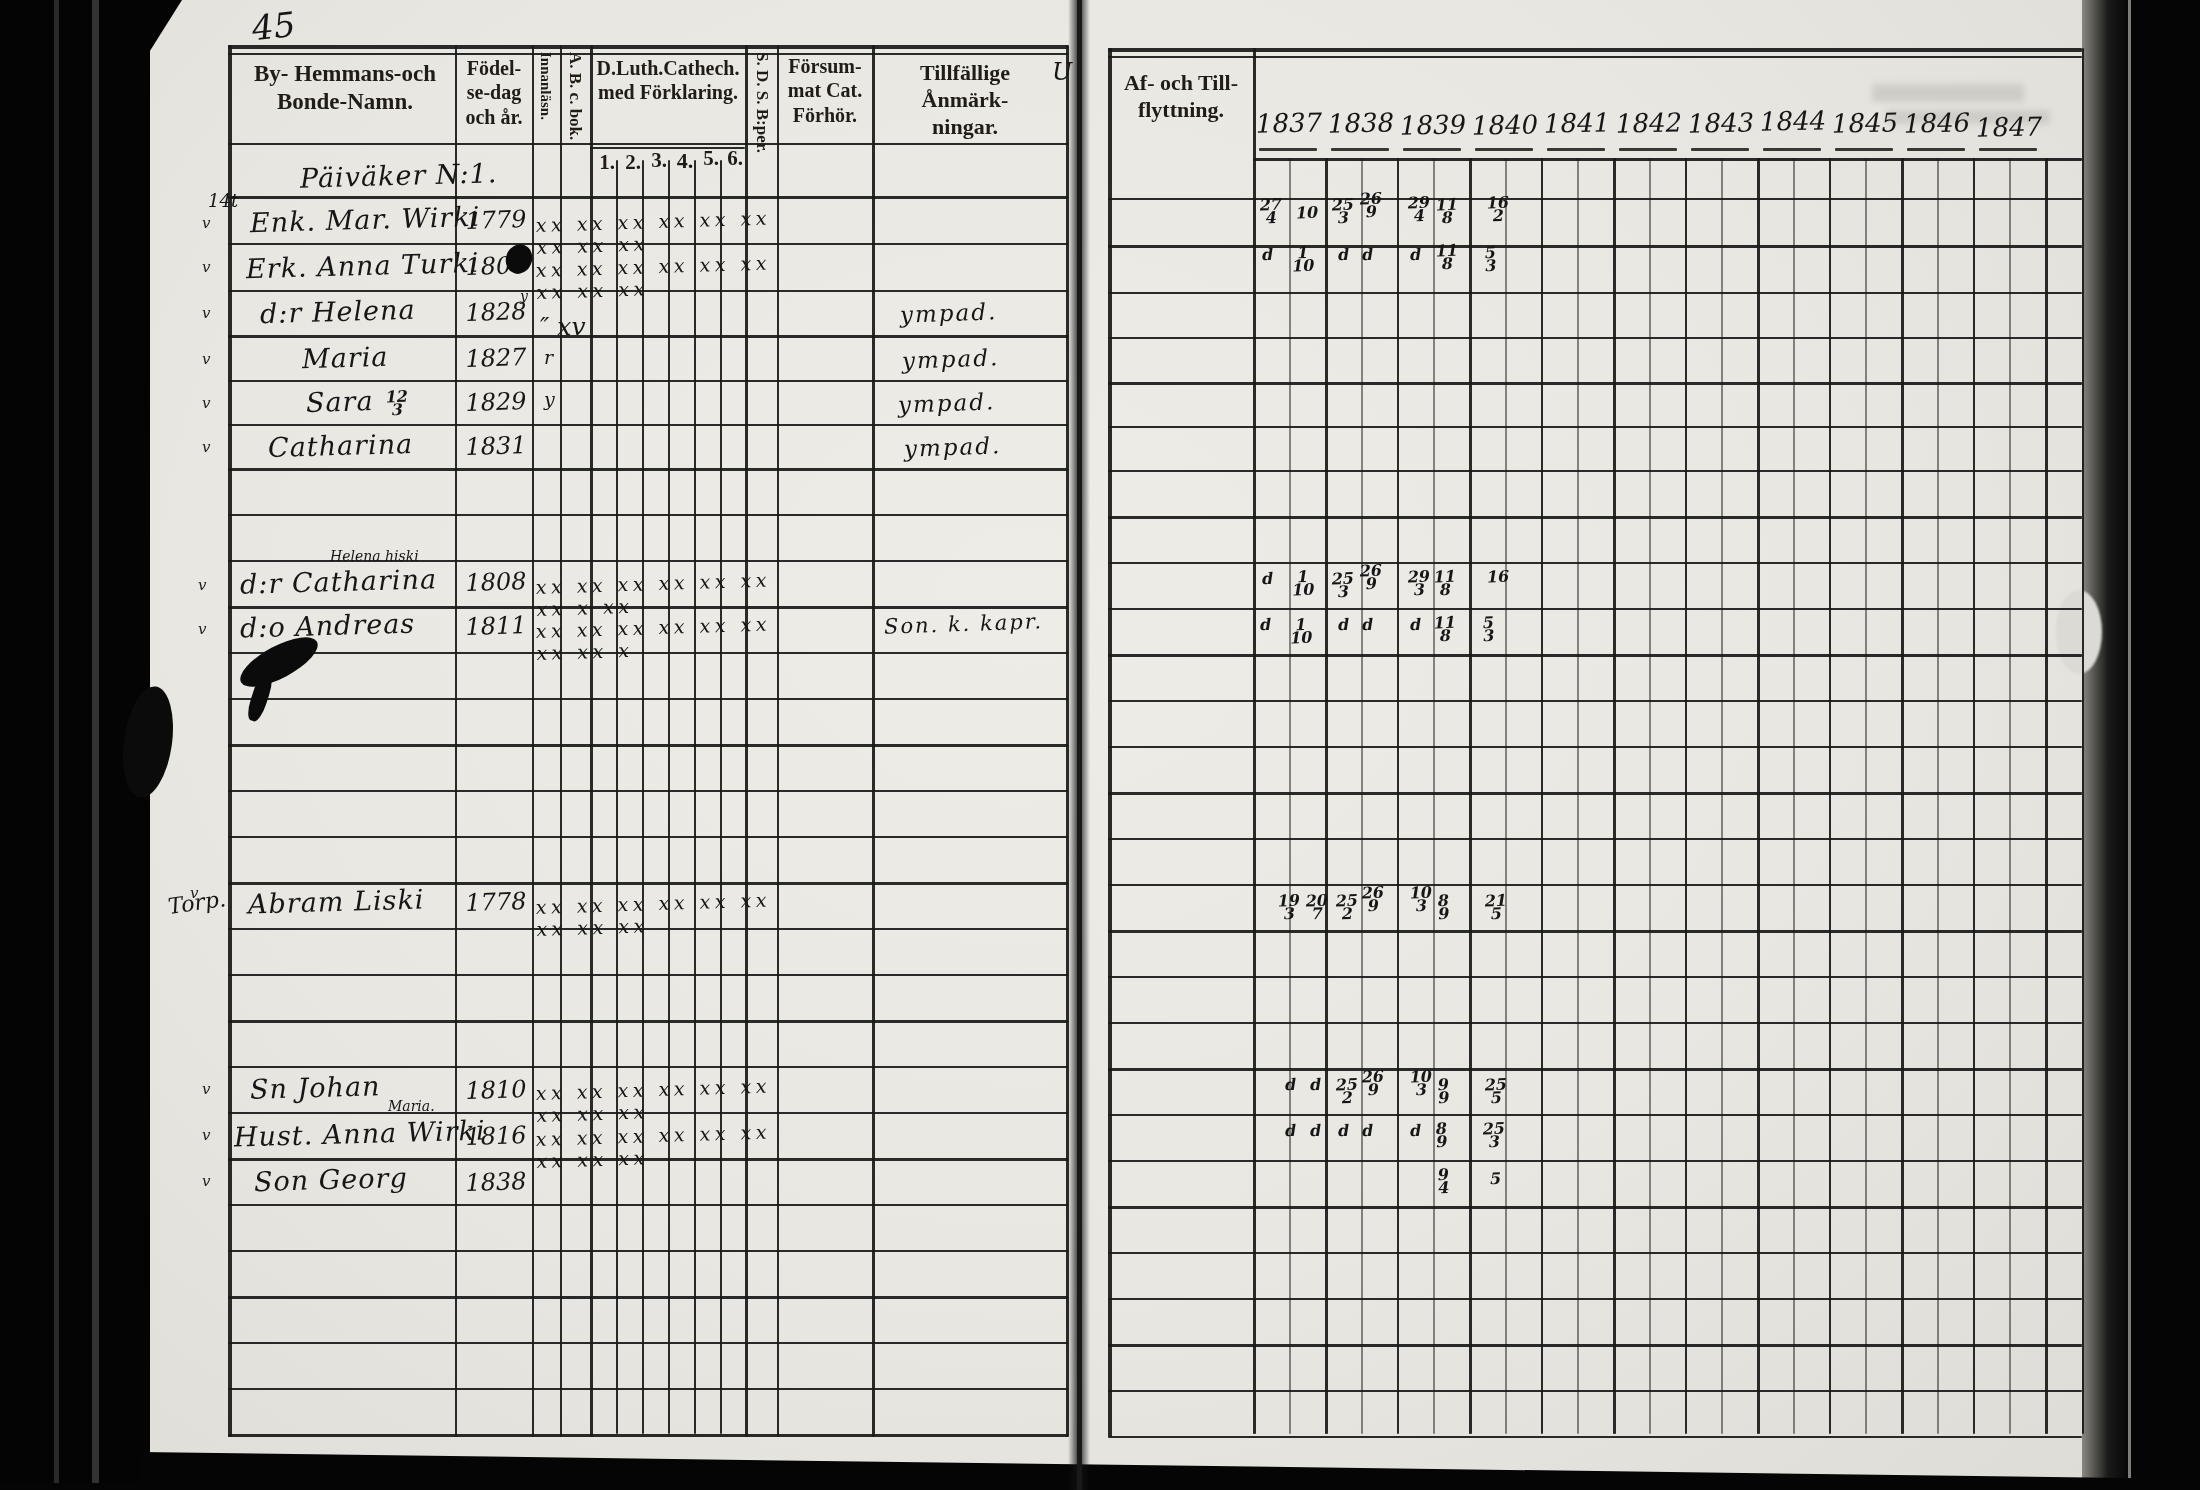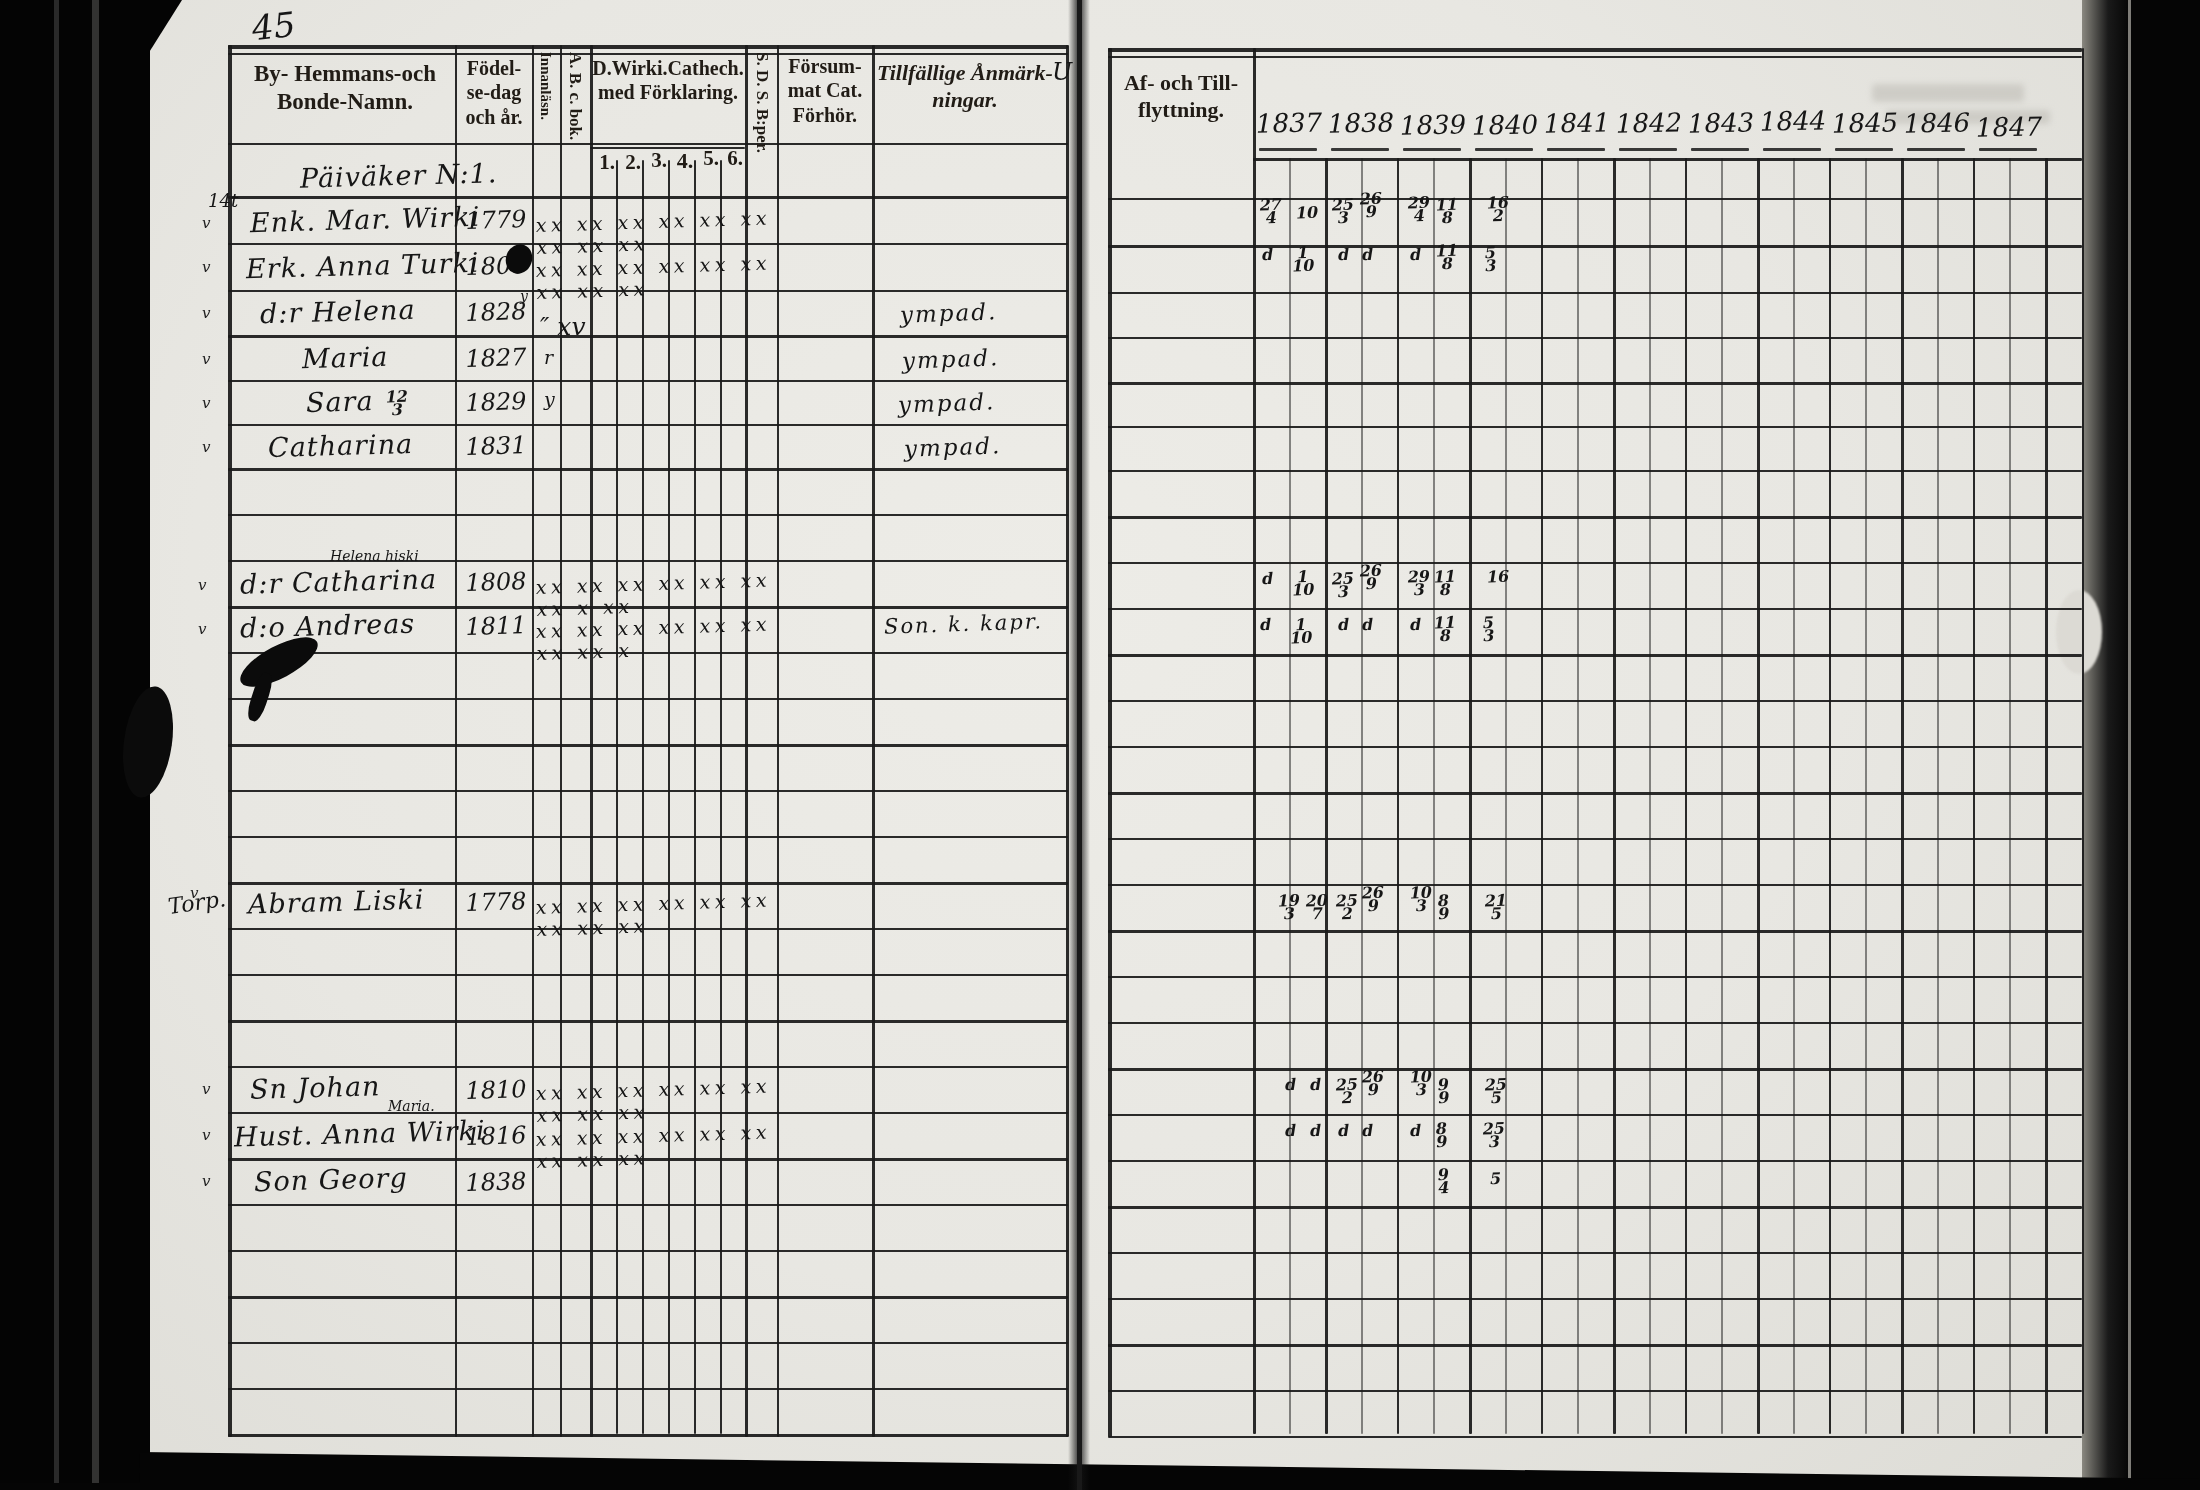--- a/index.html
+++ b/index.html
@@ -167,33 +167,33 @@
 
   <span class="abs hw" style="left:252px;top:6px;font-size:34px;transform:rotate(-6deg);">45</span>
 
   <span class="abs printed" style="left:238px;top:60px;width:214px;font-size:23px;">By- Hemmans-och
 Bonde-Namn.</span>
   <span class="abs printed" style="left:456px;top:56px;width:76px;font-size:20px;">Födel-
 se-dag
 och år.</span>
   <span class="abs vert" style="left:554px;top:52px;font-size:15px;">Innanläsn.</span>
   <span class="abs vert" style="left:585px;top:52px;font-size:17px;">A. B. c. bok.</span>
-  <span class="abs printed" style="left:592px;top:56px;width:152px;font-size:20px;">D.Wirki.Cathech.
+  <span class="abs printed" style="left:592px;top:56px;width:152px;font-size:20px;">D.Luth.Cathech.
 med Förklaring.</span>
   <span class="abs printed" style="left:596px;top:150px;width:22px;font-size:21px;">1.</span>
   <span class="abs printed" style="left:622px;top:150px;width:22px;font-size:21px;">2.</span>
   <span class="abs printed" style="left:648px;top:148px;width:22px;font-size:21px;">3.</span>
   <span class="abs printed" style="left:674px;top:148px;width:22px;font-size:22px;">4.</span>
   <span class="abs printed" style="left:700px;top:146px;width:22px;font-size:21px;">5.</span>
   <span class="abs printed" style="left:724px;top:146px;width:22px;font-size:21px;">6.</span>
   <span class="abs vert" style="left:772px;top:52px;font-size:17px;">S. D. S. B:per.</span>
   <span class="abs printed" style="left:778px;top:54px;width:94px;font-size:20px;">Försum-
 mat Cat.
 Förhör.</span>
-  <span class="abs printed" style="left:876px;top:60px;width:178px;font-size:22px;font-style:italic;">Tillfällige Ånmärk-
+  <span class="abs printed" style="left:876px;top:60px;width:178px;font-size:22px;">Tillfällige Ånmärk-
 ningar.</span>
   <span class="abs hw" style="left:1052px;top:58px;font-size:24px;">U</span>
 
   <span class="abs printed" style="left:1108px;top:70px;width:146px;font-size:22px;">Af- och Till-
 flyttning.</span>
 
   <span class="abs hw hw-year" style="left:1253px;top:108px;">1837</span>
   <span class="abs hw hw-year" style="left:1325px;top:108px;">1838</span>
   <span class="abs hw hw-year" style="left:1397px;top:110px;">1839</span>
   <span class="abs hw hw-year" style="left:1469px;top:110px;">1840</span>

